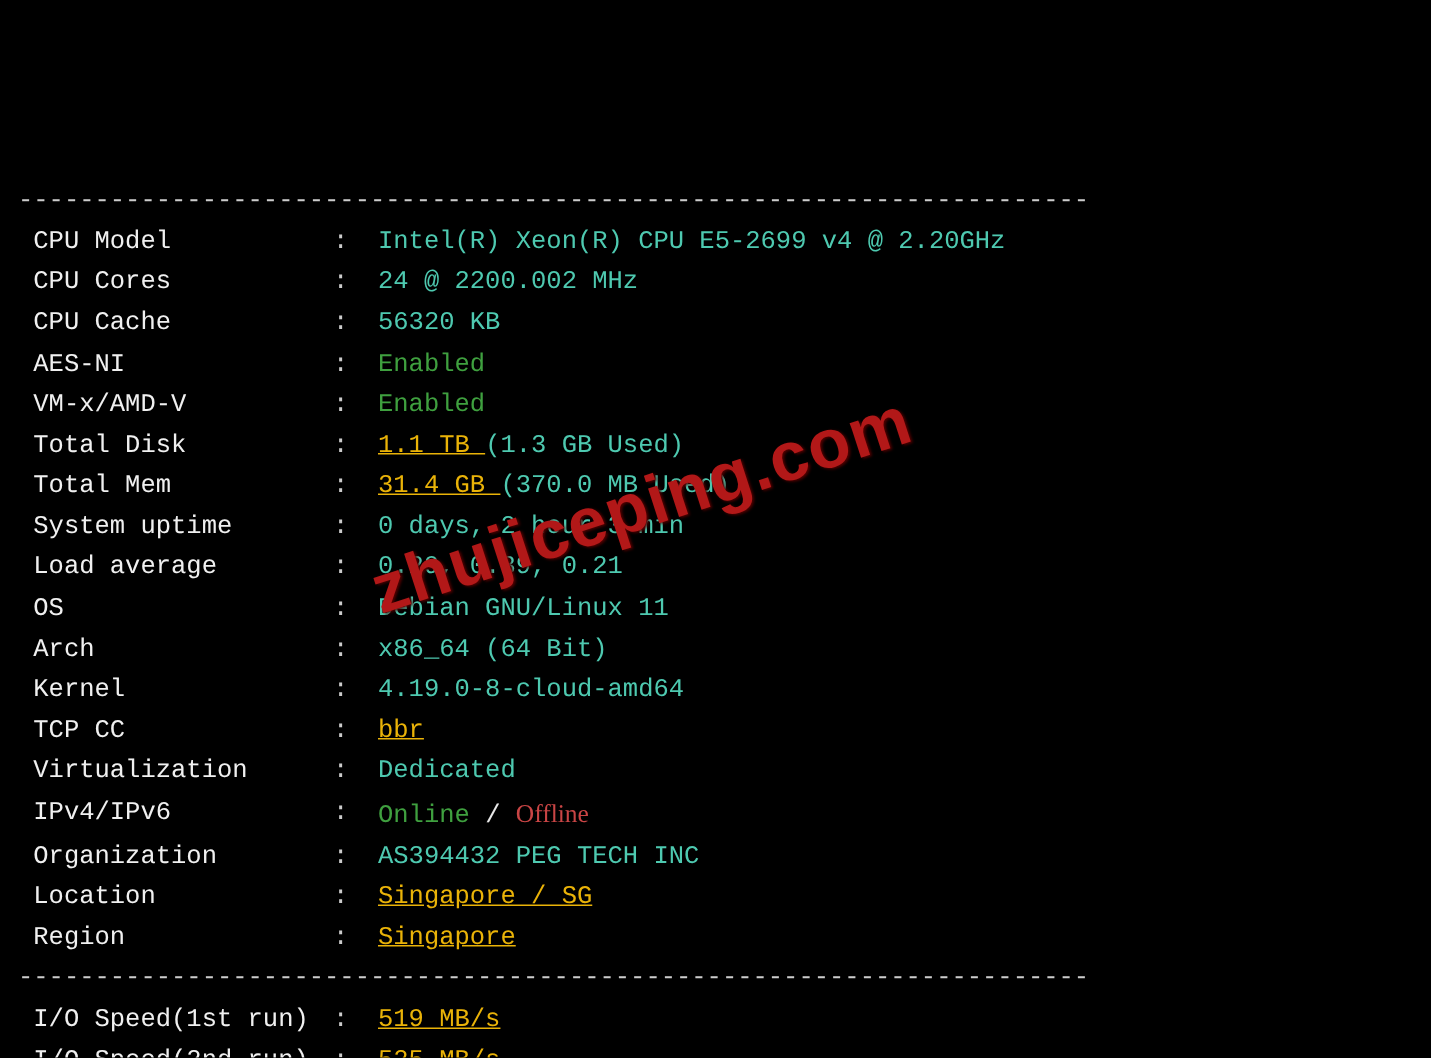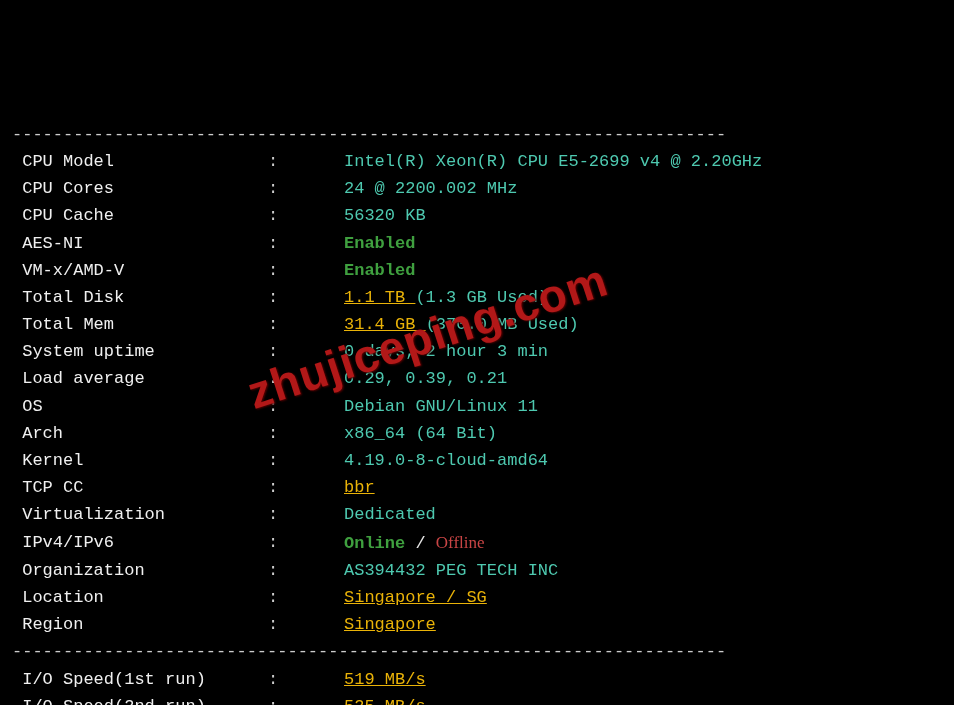--- a/index.html
+++ b/index.html
@@ -16,37 +16,36 @@
       height: 705px;
       box-sizing: border-box;
       overflow: hidden;
     }
     .divider {
       color: #ccc;
       letter-spacing: 0;
     }
     .row {
       display: flex;
-      gap: 46px;
     }
     .label {
       color: #f0f0f0;
       width: 210px;
       display: inline-block;
     }
     .separator {
       color: #ccc;
       display: inline-block;
       width: 30px;
     }
     .value {
       display: inline-block;
     }
     .cyan { color: #4ec9b0; }
-    .green { color: #3fa03f; font-weight: bold; }
+    .green { color: #3fa03f; }
     .yellow { color: #eab308; text-decoration: underline; }
     .white { color: #e8e8e8; }
     .red-off { color: #c94545; font-family: Liberation Serif, serif; }
     .watermark {
       position: absolute;
       top: 300px;
       left: 240px;
       color: #b21818;
       font-size: 46px;
       font-weight: bold;

